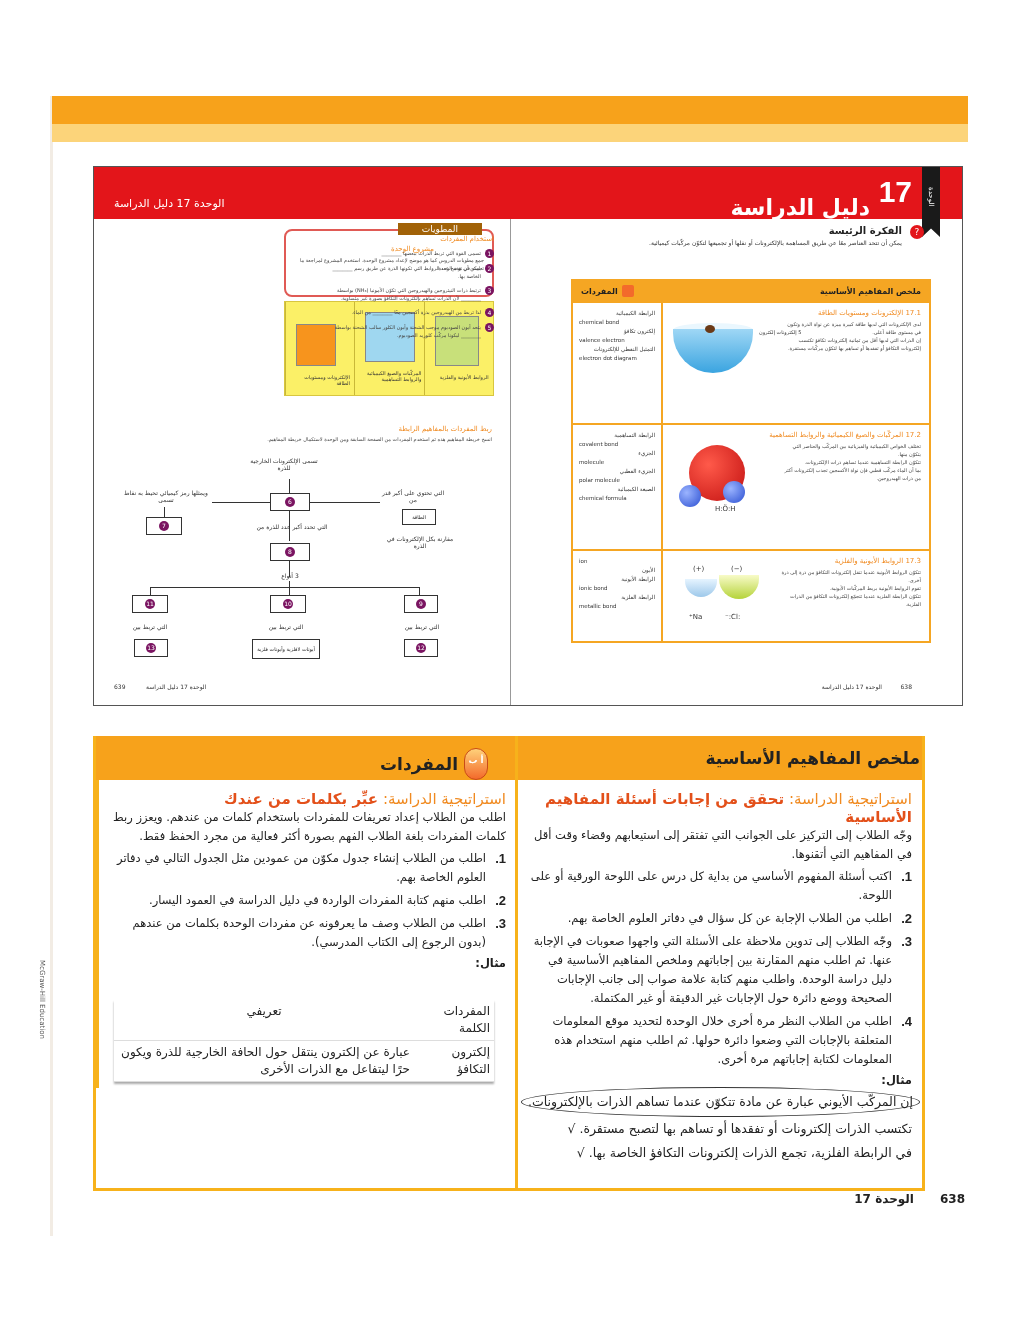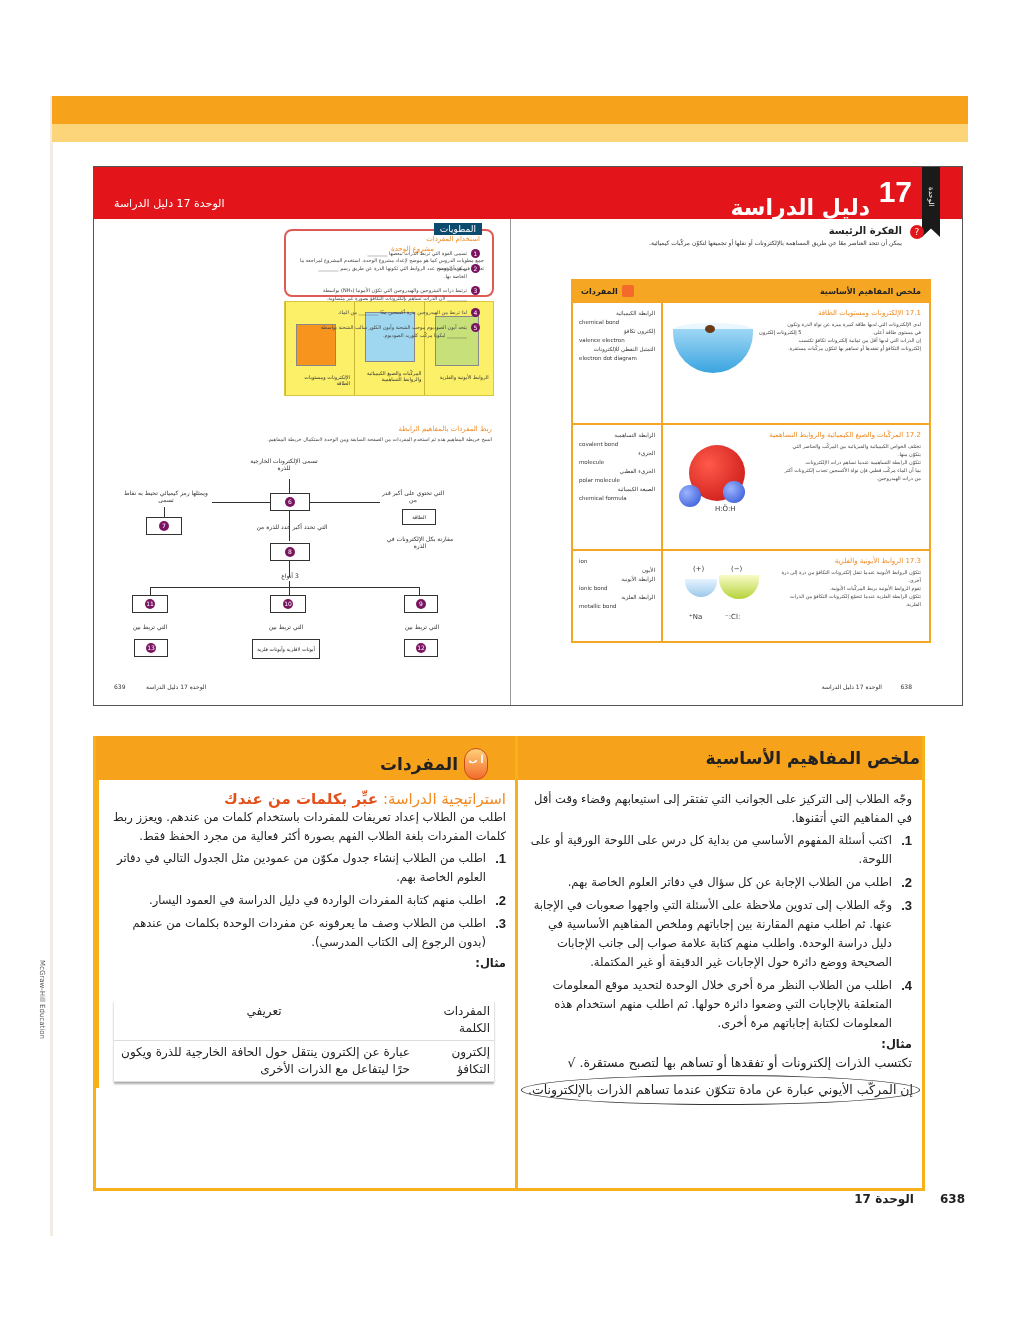--- a/index.html
+++ b/index.html
@@ -48,28 +48,28 @@
   .water-h1 { position: absolute; left: 16px; top: 60px; width: 22px; height: 22px; border-radius: 50%; background: radial-gradient(circle at 35% 35%, #9bb4ff, #2b4fd1); }
   .water-h2 { position: absolute; left: 60px; top: 56px; width: 22px; height: 22px; border-radius: 50%; background: radial-gradient(circle at 35% 35%, #9bb4ff, #2b4fd1); }
   .formula { position:absolute; left: 58px; top: 90px; font-size: 7px; color:#333; }
   .bowl1 { position: absolute; left: 22px; top: 28px; width: 32px; height: 18px; border-radius: 0 0 16px 16px; background: linear-gradient(#e6f4ff,#9dc8ea); }
   .bowl2 { position: absolute; left: 56px; top: 24px; width: 40px; height: 24px; border-radius: 0 0 20px 20px; background: linear-gradient(#f8fbc8,#b5d33a); }
   .ionlbl { position:absolute; font-size: 7px; color:#333; }
 
   
   .foldables { position: absolute; left: 190px; top: 62px; width: 210px; }
   .fold-box { position: relative; border: 2px solid #e05a55; border-radius: 8px; padding: 14px 8px 8px; height: 68px; background: #fff; }
-  .fold-tag { position: absolute; right: 10px; top: -8px; background: #0c4a6e; color: #fff; font-size: 9px; padding: 1px 6px; }
+  .fold-tag { position: absolute; right: 10px; top: -8px; background: #a16207; color: #fff; font-size: 9px; padding: 1px 24px; }
   .fold-sub { font-size: 7px; color: #f08a20; direction: rtl; text-align: right; margin-right: 50px; }
   .fold-box p { font-size: 5px; line-height: 8px; direction: rtl; text-align: right; margin-top: 3px; color:#444; }
   .fold-img { margin-top: 4px; height: 95px; background: #fbf067; border: 1px solid #d8c640; display: flex; }
   .fold-img div { flex: 1; border-left: 1px solid #c9b838; position: relative; }
   .card { position: absolute; border: 1px solid #888; }
 
-  .vocab-use { position: absolute; right: 32px; top: 68px; width: 170px; direction: rtl; }
+  .vocab-use { position: absolute; right: 18px; top: 68px; width: 170px; direction: rtl; }
   .vocab-use h4 { font-size: 7px; color: #f08a20; font-weight: normal; }
   .vq { display: flex; gap: 4px; margin-top: 6px; }
   .vq .n { width: 9px; height: 9px; border-radius: 50%; background: #7a1461; color: #fff; font-size: 6px; text-align: center; line-height: 9px; flex-shrink: 0; }
   .vq p { font-size: 5px; line-height: 8px; color: #444; }
 
   .concept-map-title { position: absolute; right: 20px; top: 258px; direction: rtl; width: 360px; }
   .concept-map-title h4 { font-size: 7px; color: #f08a20; font-weight: normal; }
   .concept-map-title p { font-size: 5px; color: #444; margin-top: 3px; }
   .cm { position: absolute; left: 0; top: 0; width: 418px; height: 540px; }
   .cmbox { position: absolute; border: 1px solid #333; background: #fff; display:flex; align-items:center; justify-content:center; }
@@ -333,30 +333,35 @@
 <div class="tpanel"></div>
 <div class="tdivider"></div>
 
 <div class="head-r">ملخص المفاهيم الأساسية</div>
 <div class="head-l">
   <span class="ico">أ ب</span>
   <span>المفردات</span>
 </div>
 
 <div class="tcol-r">
+  <div class="strat">
+    <span>استراتيجية الدراسة:</span>
+    <b>تحقق من إجابات أسئلة المفاهيم الأساسية</b>
+  </div>
   <div class="tbody">وجّه الطلاب إلى التركيز على الجوانب التي تفتقر إلى استيعابهم وقضاء وقت أقل في المفاهيم التي أتقنوها.</div>
   <ul class="tlist">
     <li><span class="num">1.</span><span>اكتب أسئلة المفهوم الأساسي من بداية كل درس على اللوحة الورقية أو على اللوحة.</span></li>
     <li><span class="num">2.</span><span>اطلب من الطلاب الإجابة عن كل سؤال في دفاتر العلوم الخاصة بهم.</span></li>
     <li><span class="num">3.</span><span>وجّه الطلاب إلى تدوين ملاحظة على الأسئلة التي واجهوا صعوبات في الإجابة عنها. ثم اطلب منهم المقارنة بين إجاباتهم وملخص المفاهيم الأساسية في دليل دراسة الوحدة. واطلب منهم كتابة علامة صواب إلى جانب الإجابات الصحيحة ووضع دائرة حول الإجابات غير الدقيقة أو غير المكتملة.</span></li>
     <li><span class="num">4.</span><span>اطلب من الطلاب النظر مرة أخرى خلال الوحدة لتحديد موقع المعلومات المتعلقة بالإجابات التي وضعوا دائرة حولها. ثم اطلب منهم استخدام هذه المعلومات لكتابة إجاباتهم مرة أخرى.</span></li>
   </ul>
   <div class="example">مثال:</div>
+  <div class="exline"><span class="circled">إن المركّب الأيوني عبارة عن مادة تتكوّن عندما تساهم الذرات بالإلكترونات.</span></div>
   <div class="exline"><span>تكتسب الذرات إلكترونات أو تفقدها أو تساهم بها لتصبح مستقرة.</span> <span>√</span></div>
-  <div class="exline"><span class="circled">إن المركّب الأيوني عبارة عن مادة تتكوّن عندما تساهم الذرات بالإلكترونات.</span></div>
+  <div class="exline"><span>في الرابطة الفلزية، تجمع الذرات إلكترونات التكافؤ الخاصة بها.</span> <span>√</span></div>
 </div>
 
 <div class="tcol-l">
   <div class="strat">
     <span>استراتيجية الدراسة:</span>
     <b>عبِّر بكلمات من عندك</b>
   </div>
   <div class="tbody">اطلب من الطلاب إعداد تعريفات للمفردات باستخدام كلمات من عندهم. ويعزز ربط كلمات المفردات بلغة الطلاب الفهم بصورة أكثر فعالية من مجرد الحفظ فقط.</div>
   <ul class="tlist">
     <li><span class="num">1.</span><span>اطلب من الطلاب إنشاء جدول مكوّن من عمودين مثل الجدول التالي في دفاتر العلوم الخاصة بهم.</span></li>

